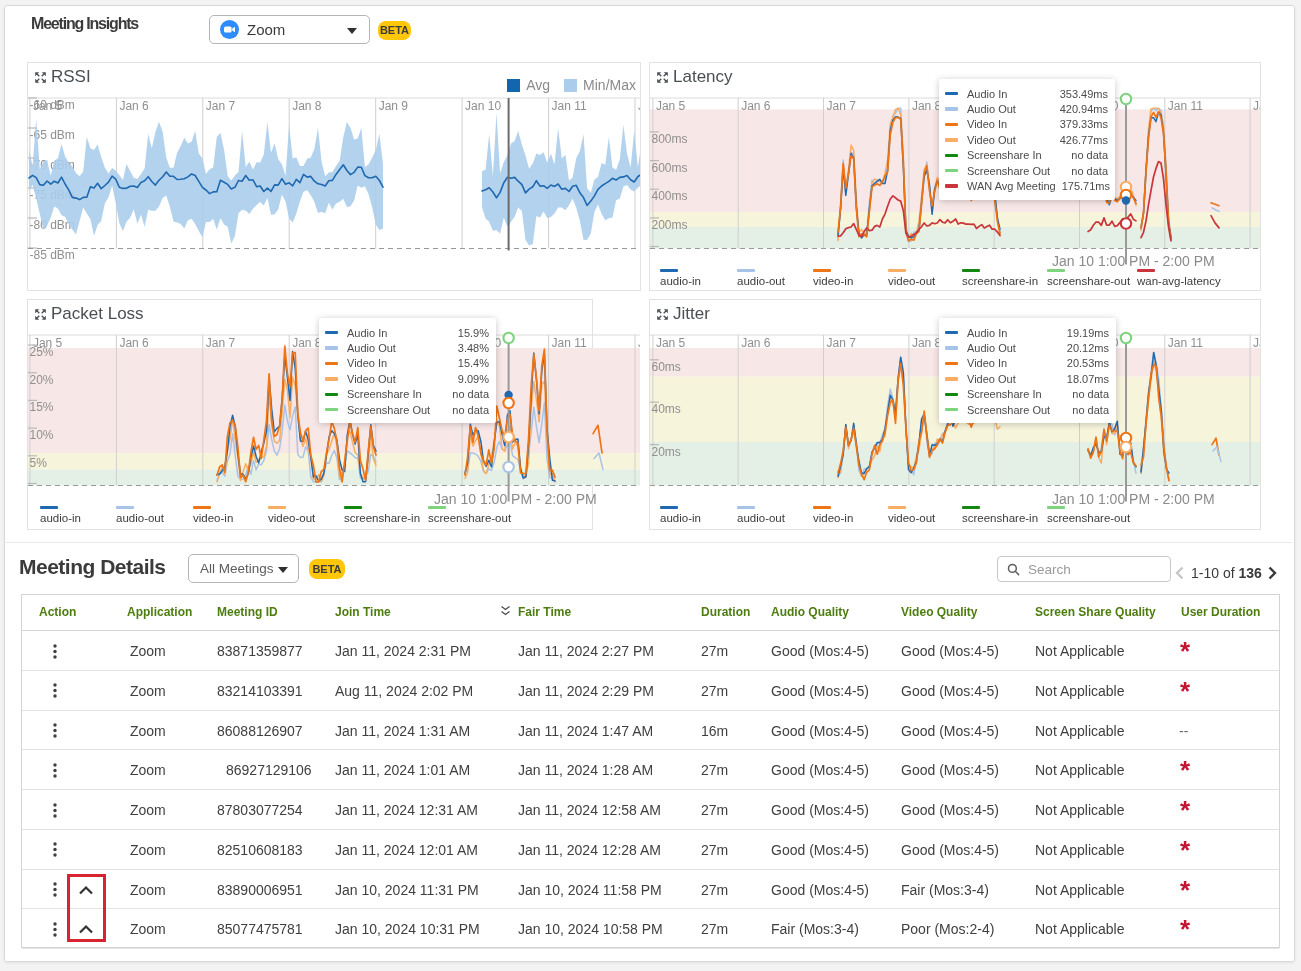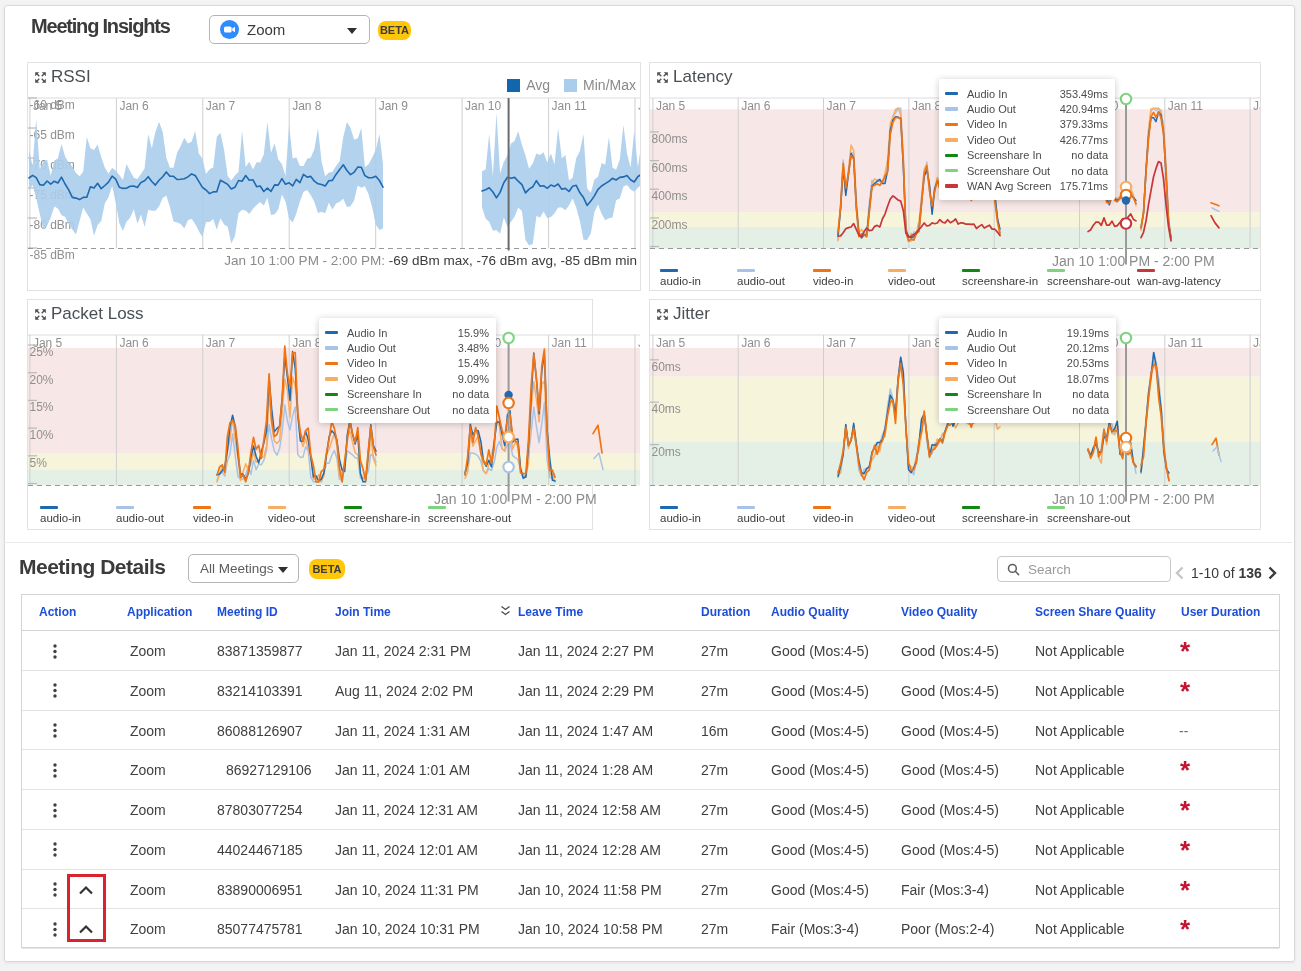--- a/index.html
+++ b/index.html
@@ -1,16 +1,16 @@
 <!DOCTYPE html>
 <html><head><meta charset="utf-8"><style>
 *{margin:0;padding:0;box-sizing:border-box}
 html,body{width:1301px;height:971px;background:#f3f3f3;font-family:"Liberation Sans",sans-serif;}
 .card{position:absolute;left:4px;top:5px;width:1291px;height:957px;background:#fff;outline:1px solid #d8d8d8;outline-offset:-1px;border-radius:3px;box-shadow:0 1px 3px rgba(0,0,0,.07)}
-.h1{position:absolute;left:27px;top:10px;font-size:20px;font-weight:700;color:#3b3b3b;letter-spacing:-1.2px}
+.h1{position:absolute;left:27px;top:10px;font-size:16px;font-weight:700;color:#3b3b3b;letter-spacing:-1.2px}
 .h2{position:absolute;left:15px;top:550px;font-size:21px;font-weight:700;color:#3b3b3b;letter-spacing:-0.5px}
 .dd{position:absolute;border:1px solid #b5b5b5;border-radius:5px;background:#fff;display:flex;align-items:center}
 .beta{position:absolute;background:#ffc60a;border-radius:8px;color:#3c3c3c;font-weight:700;display:flex;align-items:center;justify-content:center}
 .divider{position:absolute;left:0;top:537px;width:1288px;height:1px;background:#e9e9e9}
 .panel{position:absolute;border:1px solid #e2e2e2;background:#fff}
 .ptitle{position:absolute;left:7px;top:4px;font-size:17px;color:#4a4f54}
 .psvg{position:absolute;left:0;top:0}
 .tt{position:absolute;background:#fff;box-shadow:0 1px 7px rgba(0,0,0,.22);border-radius:2px;padding:7px 7px 6px 6px;z-index:5}
 .ttr{display:flex;align-items:center;height:15.4px;font-size:11px;color:#4b4b4b;white-space:nowrap}
 .ttd{width:13px;height:3.5px;border-radius:1px;flex:none;margin-right:9px}
@@ -20,21 +20,21 @@
 .litem{position:absolute;top:0}
 .ldash{display:block;width:18px;height:3px;border-radius:1px;margin-bottom:2px}
 .llab{display:block;line-height:13px;margin-top:3px}
 .timecap{position:absolute;font-size:14px;color:#8b8b8b;white-space:nowrap}
 .rssicap{position:absolute;right:3px;top:190px;font-size:13.5px;color:#8b8b8b;white-space:nowrap}
 .rssicap b{color:#3b3b3b;font-weight:400}
 .rlegend{position:absolute;right:4px;top:14px;font-size:14px;color:#8a8a8a}
 .rlegend .sq{display:inline-block;width:13px;height:13px;vertical-align:-2px;margin-right:6px}
 .tbl{position:absolute;left:17px;top:589px;width:1259px;height:354px;border:1px solid #d4d4d4}
 .thr{position:absolute;left:0;top:0;width:100%;height:36px;border-bottom:1px solid #d4d4d4}
-.th{position:absolute;top:10px;font-size:12px;font-weight:700;color:#1d4ed8;white-space:nowrap}
+.th{position:absolute;top:10px;font-size:12px;font-weight:700;color:#4d7c0f;white-space:nowrap}
 .tr{position:absolute;left:0;width:100%;height:39.75px;border-bottom:1px solid #e3e3e3}
 .td{position:absolute;white-space:nowrap}
 .tdt{font-size:14px;color:#3f3f3f;top:12px}
 .star{font-size:26px;font-weight:700;color:#c41230;top:10px;line-height:20px}
 .redbox{position:absolute;left:45px;top:279px;width:39px;height:68px;border:3px solid #d9232e;z-index:3}
 .search{position:absolute;left:993px;top:551px;width:174px;height:26px;border:1px solid #c9c9c9;border-radius:4px;display:flex;align-items:center;padding-left:9px}
 .search span{font-size:13.5px;color:#9a9a9a;margin-left:8px}
 .pag{position:absolute;top:560px;font-size:14px;color:#3a3a3a;display:flex;align-items:center}
 .caret{width:0;height:0;border-left:5px solid transparent;border-right:5px solid transparent;border-top:6px solid #2f2f2f;position:absolute}
 </style></head><body>
@@ -91,21 +91,20 @@
 <line x1="0" y1="185.0" x2="9" y2="185.0" stroke="#b9b9b9" stroke-width="1.2"></line>
 <text x="1.5" y="196.0" font-size="12" fill="#8f8f8f">-85 dBm</text>
 <line x1="0" y1="185.5" x2="614.0" y2="185.5" stroke="#999" stroke-width="1" stroke-dasharray="5,4"></line>
 <polygon points="1.0,87.2 4.6,103.1 8.2,56.0 11.8,105.9 15.4,98.3 19.1,96.8 22.7,112.8 26.3,97.8 29.9,95.2 33.5,81.0 37.1,93.4 40.7,99.4 44.3,103.6 48.0,109.9 51.6,113.3 55.2,108.6 58.8,74.0 62.4,85.3 66.0,87.0 69.6,81.5 73.2,94.1 76.9,104.8 80.5,110.8 84.1,104.8 87.7,107.7 91.3,111.9 94.9,117.0 98.5,100.9 102.1,107.9 105.8,114.7 109.4,116.1 113.0,111.0 116.6,105.5 120.2,71.0 123.8,85.2 127.4,69.1 131.0,58.8 134.7,69.0 138.3,94.8 141.9,104.8 145.5,104.8 149.1,89.7 152.7,83.1 156.3,74.7 159.9,80.5 163.6,78.7 167.2,68.0 170.8,90.5 174.4,95.5 178.0,110.9 181.6,106.3 185.2,104.4 188.8,74.1 192.4,69.8 196.1,87.0 199.7,113.0 203.3,117.5 206.9,112.5 210.5,109.1 214.1,68.0 217.7,104.1 221.3,98.8 225.0,106.4 228.6,99.3 232.2,99.5 235.8,91.4 239.4,59.0 243.0,89.7 246.6,80.2 250.2,96.2 253.9,101.2 257.5,112.8 261.1,62.0 264.7,95.6 268.3,94.2 271.9,103.1 275.5,103.0 279.1,95.7 282.8,94.6 286.4,86.0 290.0,65.0 293.6,98.7 297.2,113.2 300.8,109.4 304.4,109.0 308.0,103.0 311.7,98.0 315.3,74.0 318.9,59.0 322.5,65.1 326.1,76.5 329.7,75.6 333.3,65.0 336.9,104.2 340.6,101.3 344.2,94.4 347.8,87.1 351.4,71.0 355.0,100.9 355.0,165.4 351.4,166.9 347.8,161.4 344.2,144.5 340.6,131.2 336.9,123.2 333.3,124.7 329.7,122.5 326.1,137.5 322.5,143.3 318.9,144.1 315.3,135.8 311.7,138.8 308.0,140.4 304.4,146.5 300.8,139.8 297.2,150.2 293.6,148.8 290.0,150.1 286.4,139.1 282.8,132.3 279.1,126.9 275.5,128.7 271.9,138.5 268.3,150.5 264.7,159.6 261.1,155.5 257.5,138.6 253.9,131.6 250.2,146.4 246.6,151.2 243.0,151.9 239.4,134.7 235.8,142.6 232.2,138.9 228.6,142.0 225.0,145.7 221.3,150.9 217.7,147.4 214.1,146.7 210.5,150.3 206.9,173.0 203.3,180.4 199.7,163.8 196.1,161.4 192.4,155.2 188.8,166.7 185.2,156.0 181.6,159.0 178.0,159.0 174.4,174.2 170.8,167.9 167.2,160.9 163.6,155.7 159.9,157.2 156.3,165.6 152.7,160.9 149.1,159.6 145.5,158.5 141.9,144.0 138.3,132.6 134.7,134.9 131.0,143.4 127.4,147.8 123.8,147.8 120.2,146.8 116.6,164.1 113.0,151.5 109.4,160.8 105.8,146.2 102.1,154.7 98.5,158.7 94.9,168.0 91.3,159.9 87.7,139.6 84.1,122.8 80.5,134.3 76.9,140.3 73.2,158.0 69.6,162.0 66.0,172.7 62.4,156.2 58.8,150.5 55.2,144.4 51.6,158.1 48.0,171.6 44.3,166.6 40.7,161.1 37.1,153.7 33.5,152.2 29.9,145.5 26.3,143.5 22.7,154.6 19.1,162.7 15.4,166.4 11.8,151.1 8.2,135.3 4.6,121.9 1.0,127.4" fill="#abcdeb" fill-opacity="0.9" stroke="none"></polygon>
 <polyline points="1.0,115.0 4.6,112.3 8.2,114.6 11.8,121.6 15.4,122.3 19.1,118.0 22.7,121.2 26.3,118.2 29.9,120.0 33.5,114.1 37.1,121.0 40.7,126.9 44.3,134.4 48.0,135.1 51.6,136.6 55.2,134.4 58.8,134.2 62.4,123.8 66.0,125.1 69.6,120.3 73.2,125.7 76.9,122.5 80.5,119.2 84.1,113.2 87.7,116.1 91.3,124.2 94.9,125.4 98.5,125.3 102.1,123.3 105.8,123.1 109.4,124.5 113.0,119.4 116.6,117.8 120.2,113.7 123.8,118.5 127.4,122.1 131.0,117.3 134.7,113.7 138.3,109.0 141.9,113.2 145.5,113.3 149.1,116.5 152.7,116.2 156.3,115.8 159.9,113.9 163.6,110.9 167.2,112.5 170.8,118.3 174.4,124.3 178.0,127.0 181.6,130.6 185.2,128.9 188.8,128.7 192.4,117.3 196.1,119.2 199.7,121.4 203.3,125.9 206.9,124.3 210.5,117.5 214.1,118.2 217.7,112.5 221.3,117.2 225.0,116.8 228.6,123.7 232.2,123.0 235.8,128.5 239.4,125.1 243.0,128.4 246.6,121.9 250.2,122.1 253.9,115.6 257.5,121.2 261.1,119.8 264.7,122.8 268.3,116.4 271.9,119.7 275.5,111.4 279.1,114.1 282.8,113.4 286.4,118.2 290.0,120.8 293.6,121.5 297.2,123.0 300.8,117.8 304.4,117.4 308.0,111.4 311.7,106.4 315.3,101.8 318.9,107.5 322.5,111.6 326.1,109.3 329.7,104.1 333.3,104.3 336.9,112.6 340.6,114.8 344.2,114.8 347.8,113.2 351.4,117.5 355.0,124.2" fill="none" stroke="#1f69b0" stroke-width="1.6" stroke-opacity="1.0" stroke-linejoin="round" stroke-linecap="round"></polyline>
 <polygon points="454.0,108.3 457.6,106.6 461.2,71.0 464.9,112.9 468.5,50.0 472.1,110.5 475.8,98.9 479.4,92.5 483.0,80.4 486.6,77.9 490.2,68.0 493.9,81.7 497.5,92.5 501.1,105.8 504.8,100.3 508.4,90.6 512.0,92.0 515.6,89.3 519.2,99.6 522.9,90.4 526.5,101.5 530.1,65.0 533.8,95.3 537.4,92.1 541.0,117.5 544.6,114.8 548.2,95.3 551.9,88.1 555.5,71.0 559.1,125.3 562.8,129.7 566.4,116.4 570.0,114.0 573.6,99.9 577.2,101.7 580.9,74.0 584.5,104.4 588.1,106.8 591.8,96.5 595.4,62.0 599.0,90.6 602.6,104.4 606.2,68.0 609.9,104.3 613.5,80.3 613.5,121.6 609.9,124.8 606.2,128.6 602.6,126.4 599.0,122.1 595.4,123.5 591.8,135.6 588.1,137.3 584.5,154.4 580.9,155.2 577.2,157.3 573.6,150.8 570.0,141.4 566.4,148.9 562.8,170.4 559.1,177.0 555.5,176.8 551.9,158.1 548.2,144.6 544.6,135.4 541.0,142.2 537.4,147.3 533.8,144.5 530.1,144.4 526.5,150.5 522.9,153.9 519.2,155.0 515.6,148.4 512.0,154.5 508.4,152.9 504.8,181.0 501.1,182.4 497.5,176.9 493.9,148.0 490.2,144.4 486.6,153.8 483.0,158.8 479.4,163.8 475.8,154.6 472.1,170.7 468.5,166.9 464.9,167.7 461.2,158.7 457.6,155.6 454.0,144.2" fill="#abcdeb" fill-opacity="0.9" stroke="none"></polygon>
 <polyline points="454.0,128.0 457.6,126.7 461.2,124.8 464.9,129.0 468.5,134.8 472.1,129.4 475.8,119.8 479.4,114.2 483.0,115.3 486.6,114.4 490.2,118.2 493.9,121.6 497.5,129.9 501.1,126.1 504.8,123.8 508.4,117.7 512.0,123.1 515.6,122.7 519.2,125.3 522.9,122.0 526.5,123.4 530.1,121.0 533.8,126.2 537.4,125.4 541.0,128.5 544.6,123.2 548.2,122.3 551.9,129.8 555.5,134.6 559.1,142.4 562.8,138.1 566.4,132.9 570.0,126.3 573.6,123.0 577.2,120.6 580.9,118.4 584.5,115.3 588.1,117.0 591.8,114.4 595.4,113.9 599.0,112.5 602.6,116.8 606.2,119.0 609.9,113.5 613.5,111.4" fill="none" stroke="#1f69b0" stroke-width="1.6" stroke-opacity="1.0" stroke-linejoin="round" stroke-linecap="round"></polyline>
 <line x1="480.6" y1="35.0" x2="480.6" y2="187.5" stroke="#6b6b6b" stroke-width="2"></line>
       </svg>
       <div class="rlegend"><span class="sq" style="background:#1266ad"></span>Avg<span class="sq" style="background:#a9cdea;margin-left:14px"></span>Min/Max</div>
-      <div class="rssicap">Jan 10 1:00 PM - 2:00 PM: <b>-69 dBm max, -76 dBm avg, -85 dBm min</b></div>
     </div>
 <div class="panel" style="left:645px;top:57px;width:612px;height:229px">
       <div class="ptitle"><svg width="11" height="11" viewBox="0 0 11 11" style="display:inline-block;vertical-align:-1px">
           <g stroke="#4a4f54" stroke-width="1.3" fill="#4a4f54">
             <path d="M6.7 6.7 L9.2 9.2 M4.3 6.7 L1.8 9.2 M6.7 4.3 L9.2 1.8 M4.3 4.3 L1.8 1.8" fill="none"></path>
             <path d="M10.8 6.8 L10.8 10.8 L6.8 10.8 Z" stroke="none"></path>
             <path d="M0.2 6.8 L0.2 10.8 L4.2 10.8 Z" stroke="none"></path>
             <path d="M6.8 0.2 L10.8 0.2 L10.8 4.2 Z" stroke="none"></path>
             <path d="M0.2 0.2 L4.2 0.2 L0.2 4.2 Z" stroke="none"></path>
           </g>
@@ -192,21 +191,21 @@
           <span class="ttl">Screenshare In</span>
           <span class="ttv">no data</span>
         </div>
         <div class="ttr">
           <span class="ttd" style="background:#7ed47e"></span>
           <span class="ttl">Screenshare Out</span>
           <span class="ttv">no data</span>
         </div>
         <div class="ttr">
           <span class="ttd" style="background:#c9353a"></span>
-          <span class="ttl">WAN Avg Screen</span>
+          <span class="ttl">WAN Avg Meeting</span>
           <span class="ttv">175.71ms</span>
         </div>
       </div>
       <div class="timecap" style="left:402px;top:190px">Jan 10 1:00 PM - 2:00 PM</div>
       <div class="leg">
         <span class="litem" style="left:10px">
           <span class="ldash" style="background:#1f69b0"></span>
           <span class="llab">audio-in</span>
         </span>
         <span class="litem" style="left:87px">
@@ -498,21 +497,21 @@
       </span>
     </div>
 <div class="tbl">
       <div class="thr">
         <div class="th" style="left:17px">Action</div>
         <div class="th" style="left:105px">Application</div>
         <div class="th" style="left:195px">Meeting ID</div>
         <div class="th" style="left:313px">Join Time</div>
         <div class="th" style="left:478px"><svg width="11" height="12" viewBox="0 0 11 12" style="display:inline-block;vertical-align:-1px">
             <path d="M1.5 1.5 L5.5 4.5 L9.5 1.5 M1.5 6.5 L5.5 9.5 L9.5 6.5" fill="none" stroke="#4a4a4a" stroke-width="1.3"></path>
-          </svg><span style="margin-left:7px">Leave Time</span></div>
+          </svg><span style="margin-left:7px">Fair Time</span></div>
         <div class="th" style="left:679px">Duration</div>
         <div class="th" style="left:749px">Audio Quality</div>
         <div class="th" style="left:879px">Video Quality</div>
         <div class="th" style="left:1013px">Screen Share Quality</div>
         <div class="th" style="left:1159px">User Duration</div>
       </div>
       <div class="tr" style="top:36.0px">
         <div class="td" style="left:31px;top:12.5px">
           <svg width="4" height="15" viewBox="0 0 4 15" style="display:block">
             <circle cx="2" cy="2" r="1.7" fill="#3f3f3f"></circle>
@@ -604,21 +603,21 @@
       </div>
       <div class="tr" style="top:234.8px">
         <div class="td" style="left:31px;top:12.5px">
           <svg width="4" height="15" viewBox="0 0 4 15" style="display:block">
             <circle cx="2" cy="2" r="1.7" fill="#3f3f3f"></circle>
             <circle cx="2" cy="7.5" r="1.7" fill="#3f3f3f"></circle>
             <circle cx="2" cy="13" r="1.7" fill="#3f3f3f"></circle>
           </svg>
         </div>
         <div class="td tdt" style="left:108px">Zoom</div>
-        <div class="td tdt" style="left:195px">44024467185</div>
+        <div class="td tdt" style="left:195px">82510608183</div>
         <div class="td tdt" style="left:313px">Jan 11, 2024 12:01 AM</div>
         <div class="td tdt" style="left:496px">Jan 11, 2024 12:28 AM</div>
         <div class="td tdt" style="left:679px">27m</div>
         <div class="td tdt" style="left:749px">Good (Mos:4-5)</div>
         <div class="td tdt" style="left:879px">Good (Mos:4-5)</div>
         <div class="td tdt" style="left:1013px">Not Applicable</div>
         <div class="td star" style="left:1158px">*</div>
       </div>
       <div class="tr" style="top:274.5px">
         <div class="td" style="left:31px;top:12.5px">

